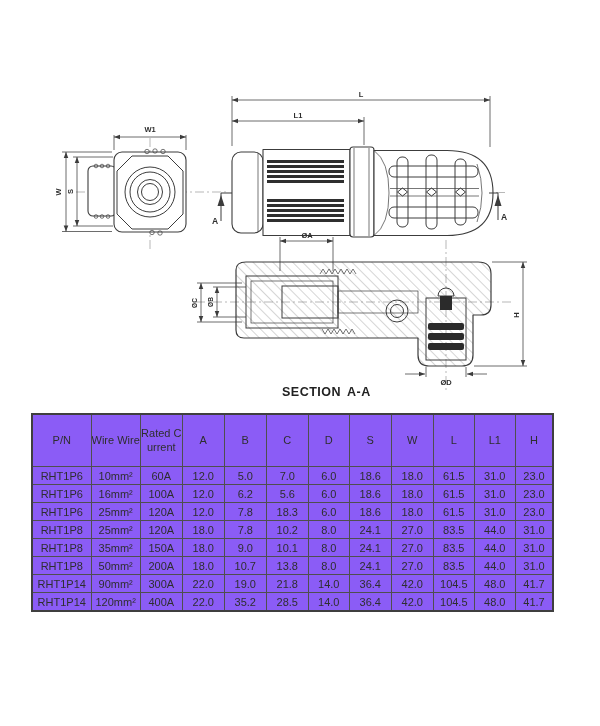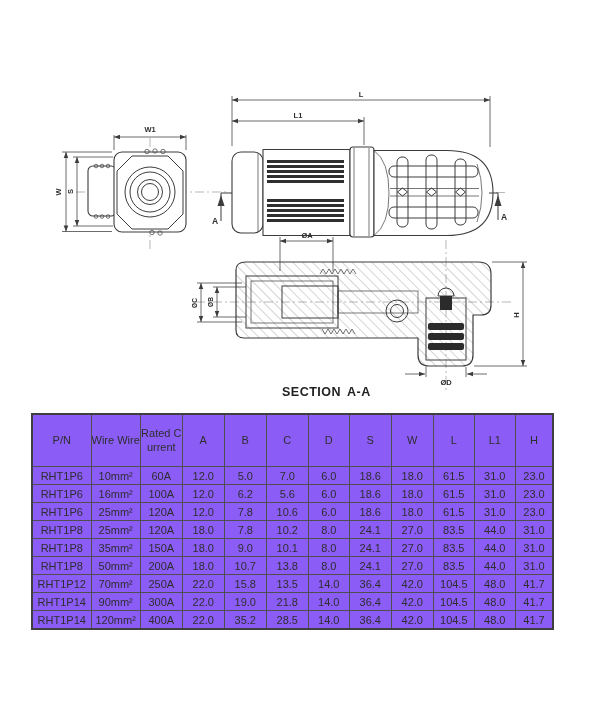--- a/index.html
+++ b/index.html
@@ -265,21 +265,21 @@
           <td>61.5</td>
           <td>31.0</td>
           <td>23.0</td>
         </tr>
         <tr>
           <td>RHT1P6</td>
           <td>25mm²</td>
           <td>120A</td>
           <td>12.0</td>
           <td>7.8</td>
-          <td>10.6</td>
+          <td>18.3</td>
           <td>6.0</td>
           <td>18.6</td>
           <td>18.0</td>
           <td>61.5</td>
           <td>31.0</td>
           <td>23.0</td>
         </tr>
         <tr>
           <td>RHT1P8</td>
           <td>25mm²</td>
@@ -314,34 +314,20 @@
           <td>200A</td>
           <td>18.0</td>
           <td>10.7</td>
           <td>13.8</td>
           <td>8.0</td>
           <td>24.1</td>
           <td>27.0</td>
           <td>83.5</td>
           <td>44.0</td>
           <td>31.0</td>
-        </tr>
-        <tr>
-          <td>RHT1P12</td>
-          <td>70mm²</td>
-          <td>250A</td>
-          <td>22.0</td>
-          <td>15.8</td>
-          <td>13.5</td>
-          <td>14.0</td>
-          <td>36.4</td>
-          <td>42.0</td>
-          <td>104.5</td>
-          <td>48.0</td>
-          <td>41.7</td>
         </tr>
         <tr>
           <td>RHT1P14</td>
           <td>90mm²</td>
           <td>300A</td>
           <td>22.0</td>
           <td>19.0</td>
           <td>21.8</td>
           <td>14.0</td>
           <td>36.4</td>

